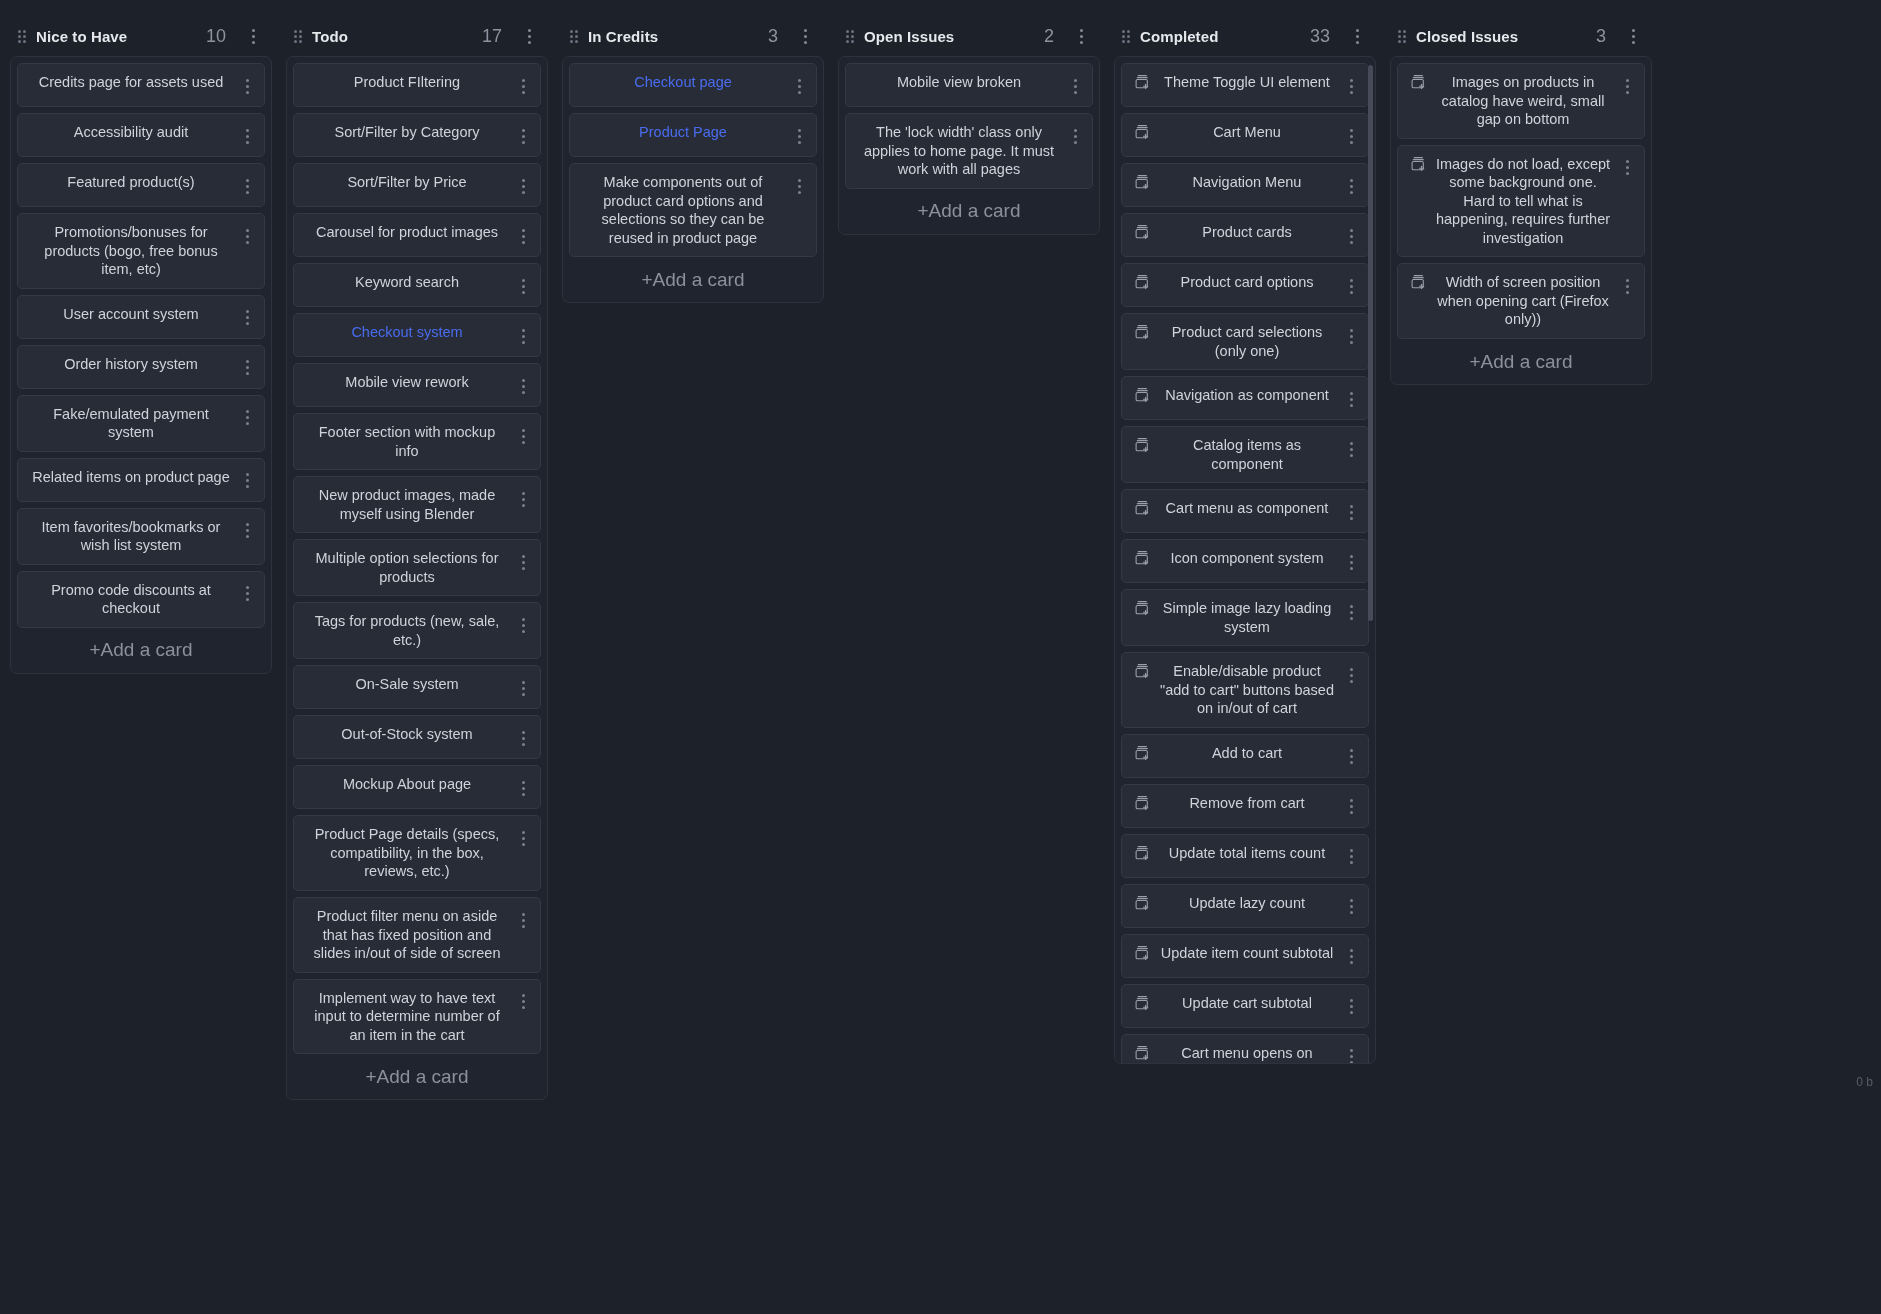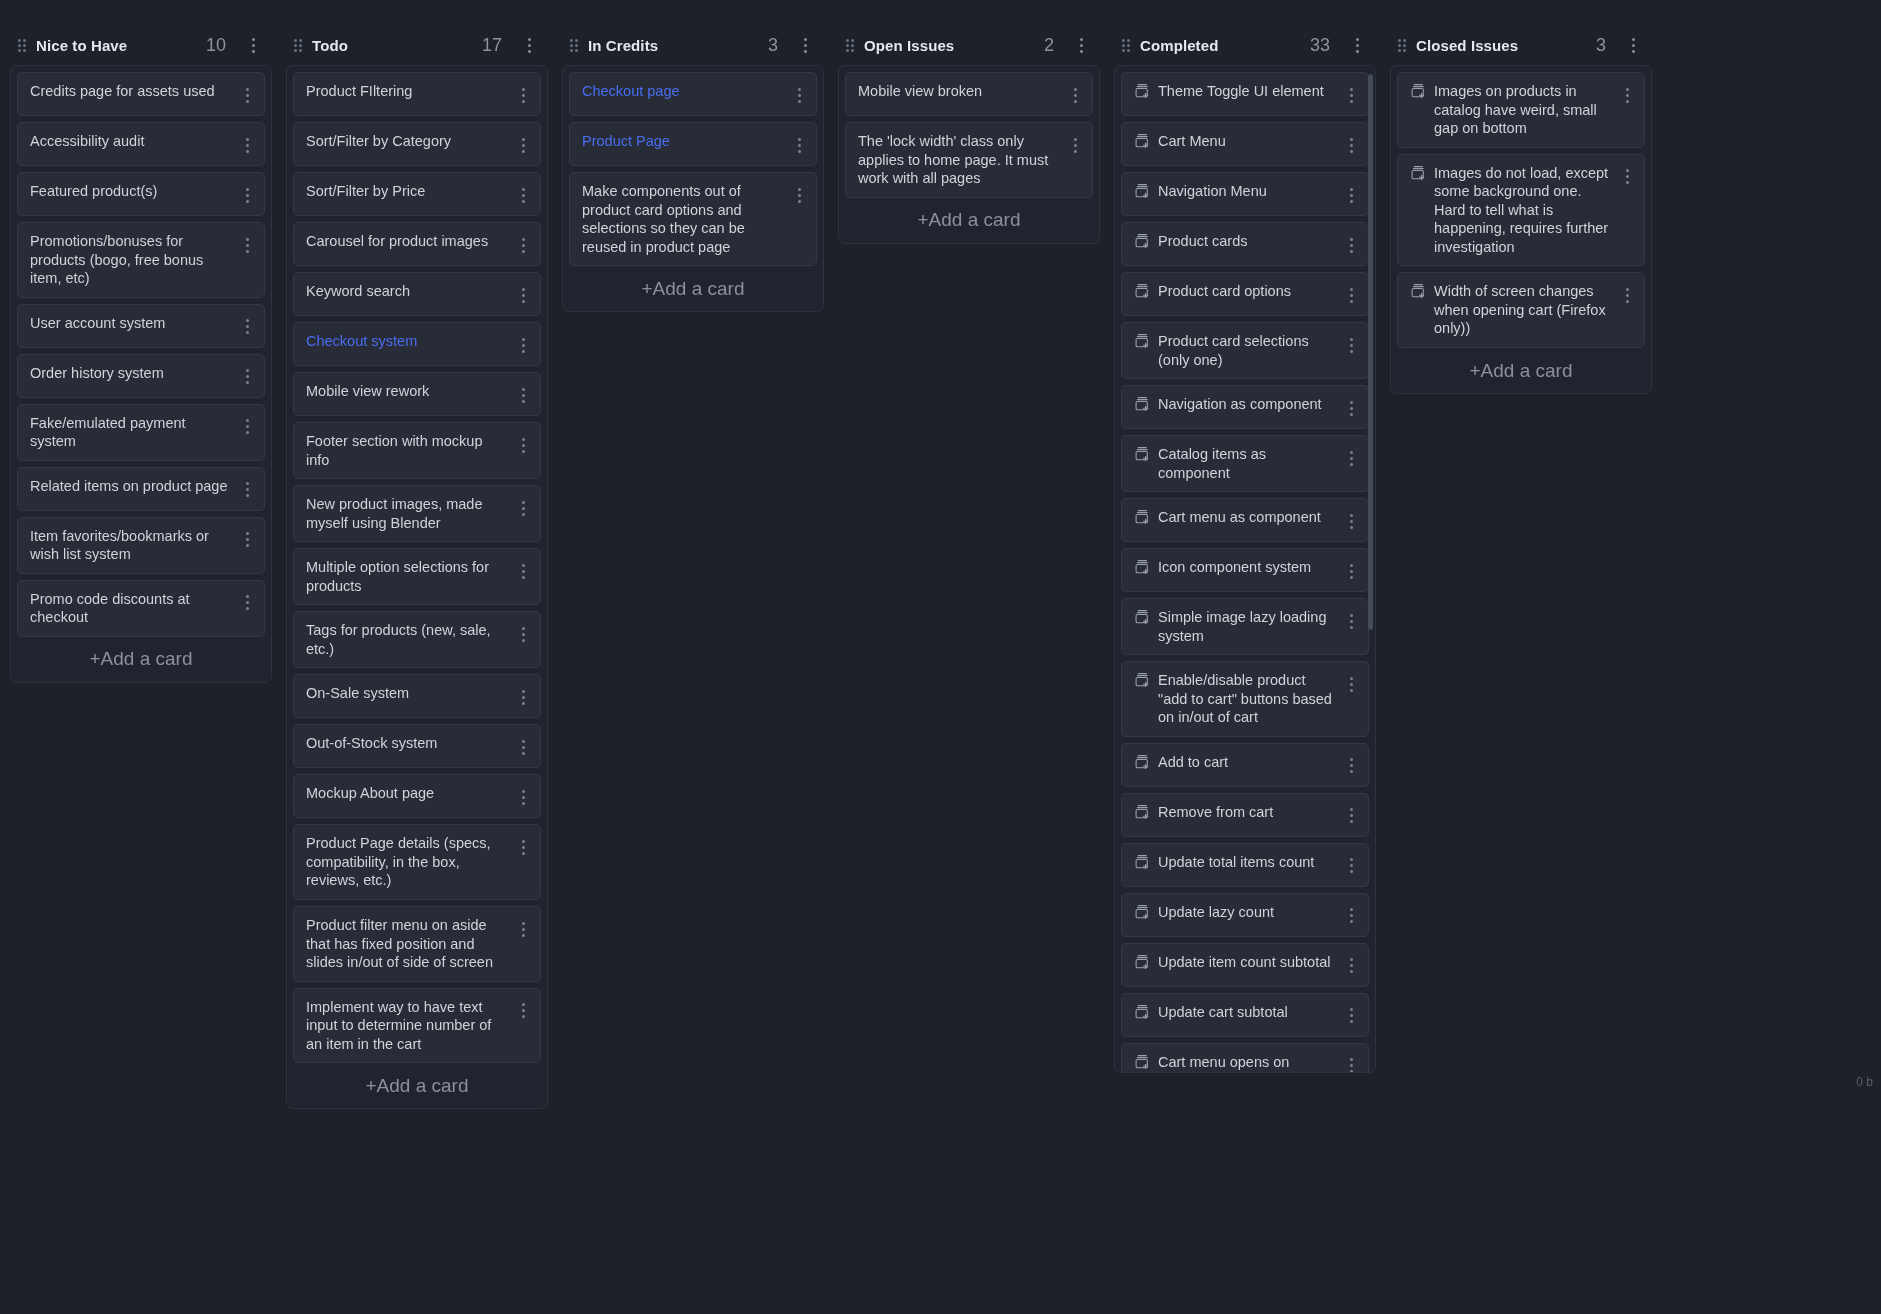--- a/index.html
+++ b/index.html
@@ -7,21 +7,21 @@
     width: 1881px;
     height: 1314px;
     background: #1d212a;
     font-family: "Liberation Sans", sans-serif;
     overflow: hidden;
   }
   #board {
     display: flex;
     align-items: flex-start;
     gap: 0px;
-    padding: 25px 0 0 10px;
+    padding: 16px 0 0 10px;
     height: 1032px;
   }
   .column {
     width: 262px;
     flex: 0 0 262px;
     display: flex;
     flex-direction: column;
     margin-right: 14px;
   }
   .col-header {
@@ -105,20 +105,21 @@
   .card-icon {
     flex: 0 0 auto;
     margin-top: 1px;
   }
   .card-text {
     flex: 1 1 auto;
     font-size: 14.5px;
     line-height: 1.28;
     color: #cfd3da;
     word-wrap: break-word;
+    text-align: center;
   }
   .card-text.link { color: #4a6cf0; }
   .card-kebab {
     margin-top: 2px;
   }
   .add-card {
     height: 45px;
     display: flex;
     align-items: center;
     justify-content: center;
@@ -954,21 +955,21 @@
               <svg width="16" height="16" viewBox="0 0 16 16" style="display: block;">
                 <g fill="none" stroke="#9aa0ab" stroke-width="1.1" stroke-linecap="round">
                   <line x1="4.2" y1="1.6" x2="12.4" y2="1.6"></line>
                   <line x1="3.3" y1="3.6" x2="13.3" y2="3.6"></line>
                   <rect x="2.1" y="5.5" width="11.2" height="8.2" rx="1.3"></rect>
                   <line x1="11.6" y1="10.2" x2="11.6" y2="14.4"></line>
                   <line x1="9.5" y1="12.3" x2="13.7" y2="12.3"></line>
                 </g>
               </svg>
             </span>
-            <span class="card-text">Width of screen changes when opening cart (Firefox only))</span>
+            <span class="card-text">Width of screen position when opening cart (Firefox only))</span>
             <span class="kebab card-kebab">
               <i></i>
               <i></i>
               <i></i>
             </span>
           </div>
         </div>
         <div class="add-card">+Add a card</div>
       </div>
     </div>

